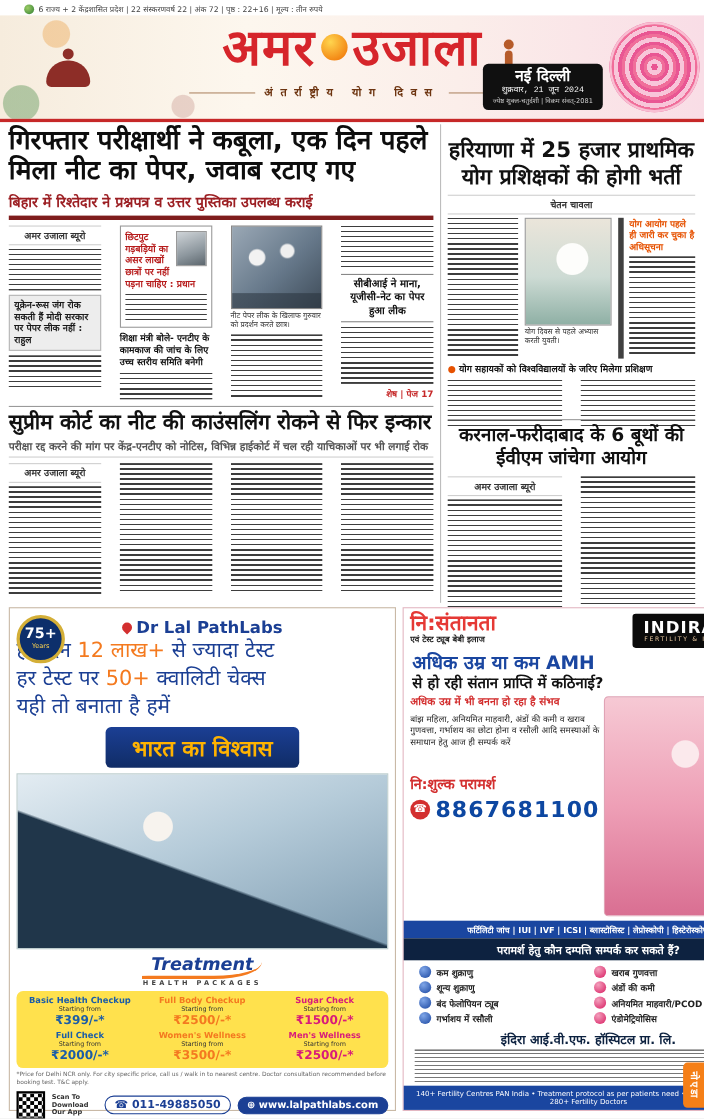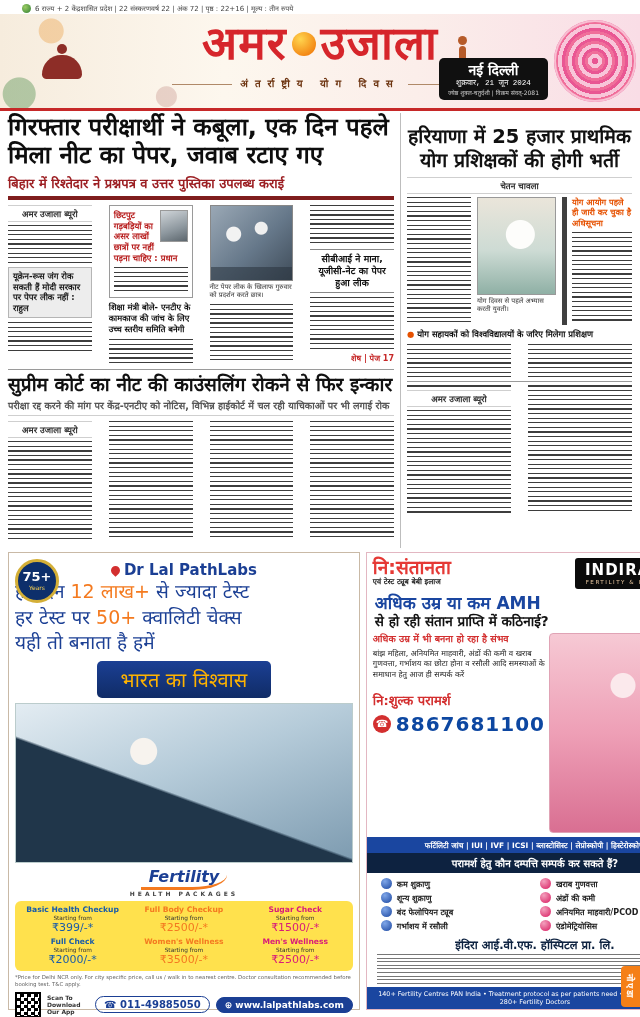--- a/index.html
+++ b/index.html
@@ -108,35 +108,35 @@
       background:#0d2f6b;border:3px solid #d4af37;color:#fff;text-align:center;box-sizing:border-box;}
   .badge75 .b1{font-size:13px;font-weight:800;margin-top:7px;}
   .badge75 .b2{font-size:6px;color:#ffd54f;}
   .lal-brand{text-align:center;font-size:15px;font-weight:800;color:#1b3f94;margin-top:2px;}
   .drop{display:inline-block;width:9px;height:9px;background:#d32f2f;
         border-radius:50% 50% 50% 0;transform:rotate(-45deg);margin-right:4px;}
   .lal-line{text-align:left;font-size:19px;font-weight:400;color:#1b3f94;line-height:1.35;}
   .lal-line .hl{color:#f47a1f;}
   .ribbonwrap{text-align:center;margin:5px 0;}
   .ribbon{display:inline-block;background:linear-gradient(#1b3f94,#102c66);color:#ffb300;
-      font-size:20px;font-weight:400;padding:5px 24px;border-radius:5px;}
+      font-size:20px;font-weight:700;padding:5px 24px;border-radius:5px;}
   .photo-lab{height:158px;margin:5px 0;border:1px solid #bcc;
       background:
         radial-gradient(circle at 38% 30%, #f7f3ee 0 13px, transparent 14px),
         linear-gradient(200deg, transparent 55%, #20364a 56%),
         linear-gradient(160deg,#e3ecf2,#b5cbd9 45%,#7d9bb0);}
   .swasthfit{text-align:center;line-height:1.1;}
   .swasthfit .sf1{font-size:16px;font-weight:800;color:#1b3f94;font-style:italic;
       border-bottom:3px solid #f47a1f;display:inline-block;padding:0 8px 1px;border-radius:0 0 40%/0 0 70%;}
   .swasthfit .sf2{font-size:6px;letter-spacing:3px;color:#444;font-weight:bold;margin-top:1px;}
   .packs{background:#ffe14d;border-radius:6px;padding:5px;margin-top:4px;
       display:grid;grid-template-columns:repeat(3,1fr);gap:4px 6px;text-align:center;}
   .pack .nm{font-size:7.6px;font-weight:800;line-height:1.15;}
   .pack .fr{font-size:5.8px;color:#333;}
-  .pack .pr{font-size:11px;font-weight:400;}
+  .pack .pr{font-size:11px;font-weight:700;}
   .c-blue{color:#1a5ca8;} .c-orange{color:#f47920;} .c-pink{color:#d81b7a;}
   .lal-disc{font-size:5.4px;color:#666;margin-top:3px;line-height:1.3;}
   .lal-bottom{display:flex;align-items:center;gap:6px;margin-top:4px;}
   .qr{width:22px;height:22px;border:2px solid #000;
       background:conic-gradient(#000 25%,#fff 0 50%,#000 0 75%,#fff 0) 0 0/7px 7px;}
   .scantxt{font-size:6px;font-weight:bold;color:#333;width:42px;line-height:1.2;}
   .pill{border:1.5px solid #1b3f94;border-radius:11px;padding:2px 8px;font-size:10px;
       font-weight:800;color:#1b3f94;white-space:nowrap;}
   .pill.fill{background:#1b3f94;color:#fff;font-size:9px;}
 
@@ -149,21 +149,21 @@
   .indira{background:#0b0b0b;color:#fff;border-radius:3px;padding:4px 10px;text-align:center;line-height:1.1;}
   .indira .i1{font-size:15px;font-weight:800;letter-spacing:1px;}
   .indira .i2{font-size:5.6px;letter-spacing:1.5px;color:#e8c7a0;}
   .ivf-hl{padding:2px 8px 0;line-height:1.2;}
   .ivf-hl .h1{font-size:17px;font-weight:800;color:#1a46a0;}
   .ivf-hl .h2{font-size:13.5px;font-weight:800;color:#111;}
   .ivf-mid{display:flex;gap:4px;padding:4px 6px;flex:1;}
   .ivf-left{flex:1;min-width:0;}
   .ivf-red{font-size:9.5px;font-weight:800;color:#d32f2f;line-height:1.3;margin-bottom:3px;}
   .ivf-body{font-size:7.8px;line-height:1.4;color:#222;}
-  .ivf-free{font-size:13px;font-weight:800;color:#d32f2f;margin-top:10px;}
+  .ivf-free{font-size:13px;font-weight:800;color:#d32f2f;margin-top:22px;}
   .ivf-phone{display:flex;align-items:center;gap:5px;margin-top:3px;}
   .phicon{width:18px;height:18px;border-radius:50%;background:#d32f2f;color:#fff;text-align:center;
       line-height:18px;font-size:10px;}
   .phnum{font-size:20px;font-weight:800;color:#0d47a1;letter-spacing:1px;}
   .photo-mom{flex:0 0 146px;border-radius:4px;border:1px solid #e0a3b5;
       background:
         radial-gradient(circle at 50% 26%, #fbe9ec 0 12px, transparent 13px),
         linear-gradient(180deg,#f6c9d4,#ee9fb6 50%,#d96f92);}
   .ivf-serv{background:#1a46a0;color:#fff;font-size:7.4px;font-weight:bold;text-align:center;padding:3px 2px;}
   .ivf-band{background:#0d2240;color:#fff;font-size:10px;font-weight:800;text-align:center;padding:3px;}
@@ -299,20 +299,21 @@
           <div>
               <div class="tl" style="height:44px;"></div>
             </div>
           <div>
               <div class="tl" style="height:44px;"></div>
             </div>
         </div>
       </div>
 
       <div class="sec">
+        <div class="hl-evm">करनाल-फरीदाबाद के 6 बूथों की ईवीएम जांचेगा आयोग</div>
         <div class="cols" style="height:122px;margin-top:4px;">
           <div>
             <div class="byline">अमर उजाला ब्यूरो</div>
             <div class="tl" style="height:104px;"></div>
           </div>
           <div>
               <div class="tl" style="height:122px;"></div>
             </div>
         </div>
       </div>
@@ -334,21 +335,21 @@
       </div>
       <div class="lal-line">
         <span>हर टेस्ट पर </span><span class="hl">50+</span><span> क्वालिटी चेक्स</span>
       </div>
       <div class="lal-line">यही तो बनाता है हमें</div>
       <div class="ribbonwrap">
         <span class="ribbon">भारत का विश्वास</span>
       </div>
       <div class="photo-lab"></div>
       <div class="swasthfit">
-        <div class="sf1">Fertility</div>
+        <div class="sf1">Treatment</div>
         <div class="sf2">HEALTH PACKAGES</div>
       </div>
       <div class="packs">
         <div class="pack">
           <div class="nm c-blue">Basic Health Checkup</div>
           <div class="fr">Starting from</div>
           <div class="pr c-blue">₹399/-*</div>
         </div>
         <div class="pack">
           <div class="nm c-orange">Full Body Checkup</div>

